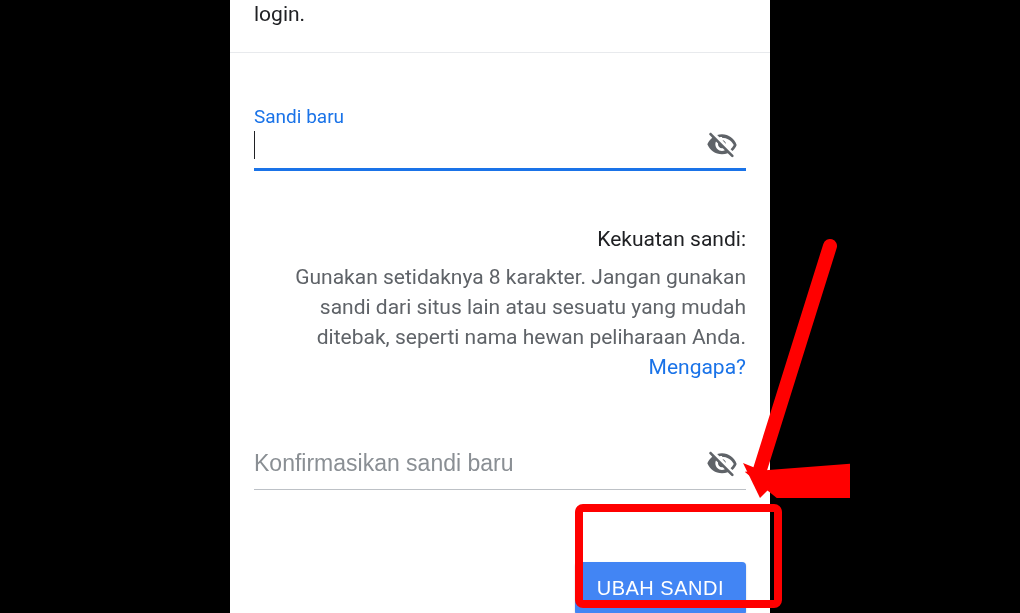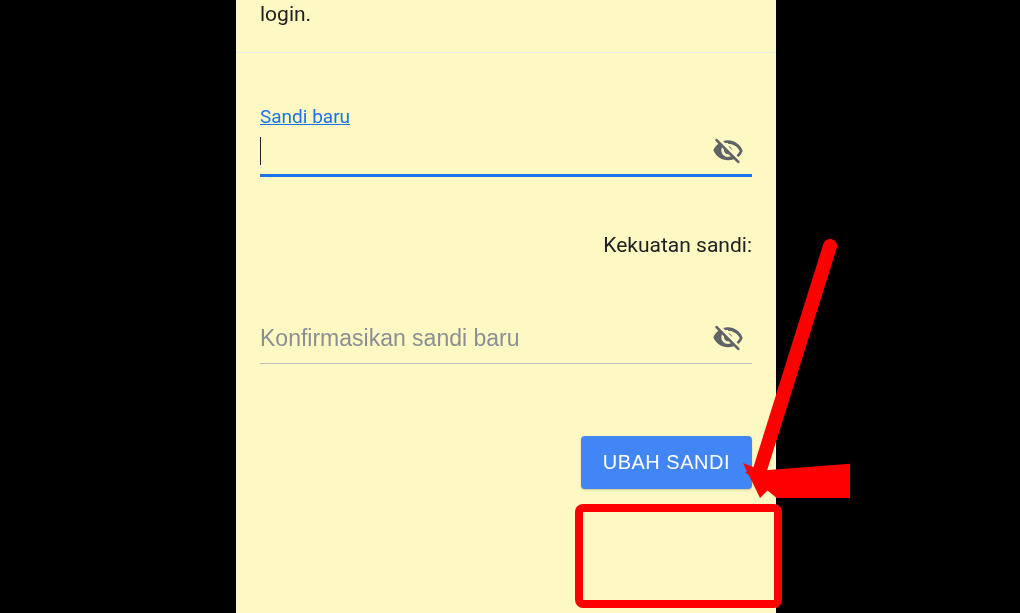--- a/index.html
+++ b/index.html
@@ -6,47 +6,46 @@
     body {
       width: 1020px;
       height: 613px;
       background: #000000;
       font-family: Roboto, Arial, sans-serif;
       overflow: hidden;
       position: relative;
     }
     .phone-container {
       position: absolute;
-      left: 236px;
+      left: 230px;
       top: 0;
       width: 540px;
       height: 613px;
-      background: #fef9c3;
+      background: #ffffff;
     }
     .intro-text {
       padding: 0 24px;
       font-size: 21px;
       color: #202124;
       line-height: 1.35;
     }
     .divider {
       height: 1px;
       background: #e8eaed;
       margin-top: 24px;
     }
     .field-block {
       padding: 0 24px;
       margin-top: 52px;
     }
     .field-label {
       color: #1a73e8;
       font-size: 19px;
-      margin-bottom: 6px;
+      margin-bottom: 0;
       display: block;
-      text-decoration: underline;
     }
     .input-row {
       display: flex;
       align-items: center;
       border-bottom: 3px solid #1a73e8;
       padding-bottom: 6px;
     }
     .input-row.unfocused {
       border-bottom: 1px solid #bdc1c6;
       padding-bottom: 8px;
@@ -155,20 +154,23 @@
       <span class="eye-icon-wrap">
         <svg width="32" height="32" viewBox="0 0 24 24" fill="none">
           <path d="M12 6.5c3.79 0 7.17 2.13 8.82 5.5-.59 1.22-1.42 2.27-2.41 3.12l1.41 1.41c1.39-1.23 2.49-2.77 3.18-4.53C21.27 7.11 17 4 12 4c-1.27 0-2.49.2-3.64.57l1.65 1.65c.66-.14 1.32-.22 1.99-.22zM2.71 3.16c-.39.39-.39 1.02 0 1.41l1.97 1.97C3.06 7.83 1.77 9.53 1 11.5 2.73 15.89 7 19 12 19c1.52 0 2.97-.3 4.31-.82l2.72 2.72c.39.39 1.02.39 1.41 0 .39-.39.39-1.02 0-1.41L4.13 3.16c-.39-.39-1.03-.39-1.42 0zM12 16.5c-2.76 0-5-2.24-5-5 0-.77.18-1.5.49-2.14l1.57 1.57c-.03.18-.06.37-.06.57 0 1.66 1.34 3 3 3 .2 0 .38-.03.57-.06l1.57 1.57c-.65.31-1.37.49-2.14.49zm2.97-5.33c-.15-1.4-1.25-2.49-2.64-2.64l2.64 2.64z" fill="#5f6368"></path>
         </svg>
       </span>
     </div>
   </div>
 
   <div class="strength-block">
     <div class="strength-title">Kekuatan sandi:</div>
+    <div class="strength-desc">
+      <span>Gunakan setidaknya 8 karakter. Jangan gunakan sandi dari situs lain atau sesuatu yang mudah ditebak, seperti nama hewan peliharaan Anda. </span><span class="why-link">Mengapa?</span>
+    </div>
   </div>
 
   <div class="confirm-block">
     <div class="input-row unfocused">
       <input class="text-input" type="password" placeholder="Konfirmasikan sandi baru" style="">
       <span class="eye-icon-wrap">
         <svg width="32" height="32" viewBox="0 0 24 24" fill="none">
           <path d="M12 6.5c3.79 0 7.17 2.13 8.82 5.5-.59 1.22-1.42 2.27-2.41 3.12l1.41 1.41c1.39-1.23 2.49-2.77 3.18-4.53C21.27 7.11 17 4 12 4c-1.27 0-2.49.2-3.64.57l1.65 1.65c.66-.14 1.32-.22 1.99-.22zM2.71 3.16c-.39.39-.39 1.02 0 1.41l1.97 1.97C3.06 7.83 1.77 9.53 1 11.5 2.73 15.89 7 19 12 19c1.52 0 2.97-.3 4.31-.82l2.72 2.72c.39.39 1.02.39 1.41 0 .39-.39.39-1.02 0-1.41L4.13 3.16c-.39-.39-1.03-.39-1.42 0zM12 16.5c-2.76 0-5-2.24-5-5 0-.77.18-1.5.49-2.14l1.57 1.57c-.03.18-.06.37-.06.57 0 1.66 1.34 3 3 3 .2 0 .38-.03.57-.06l1.57 1.57c-.65.31-1.37.49-2.14.49zm2.97-5.33c-.15-1.4-1.25-2.49-2.64-2.64l2.64 2.64z" fill="#5f6368"></path>
         </svg>
       </span>

